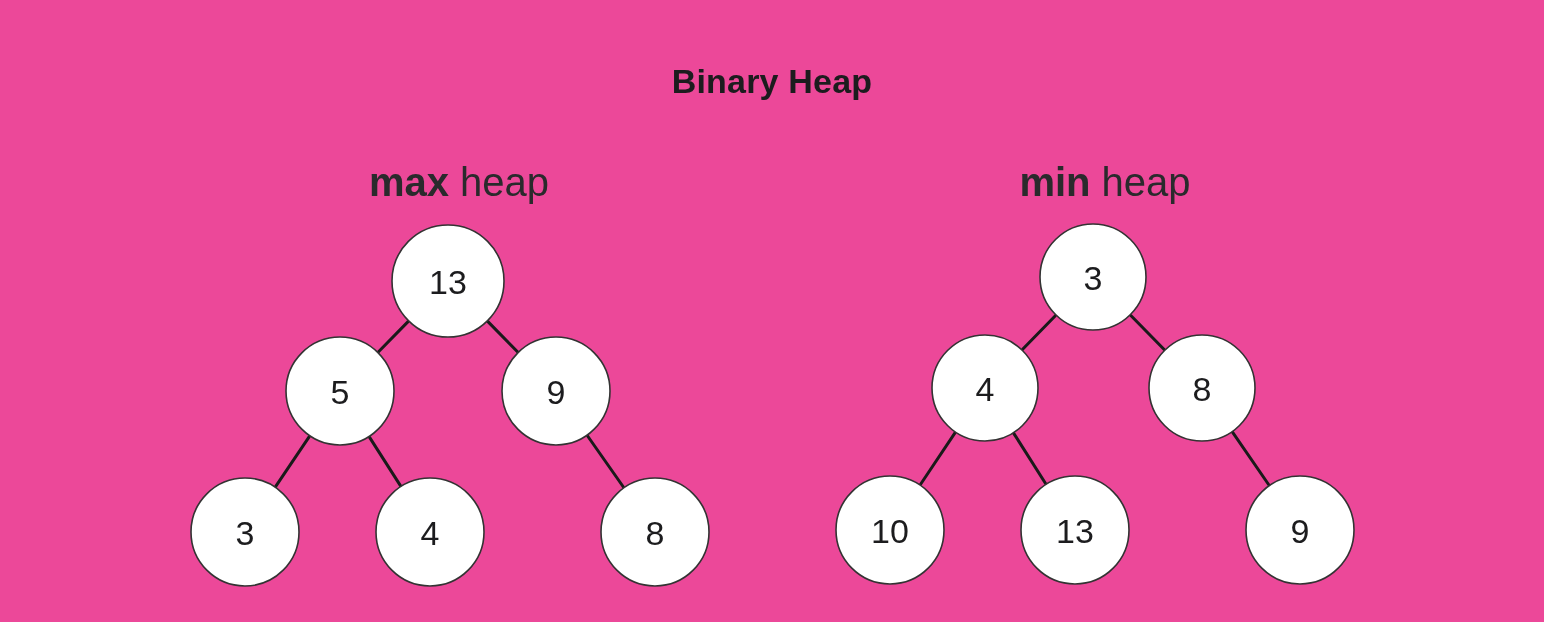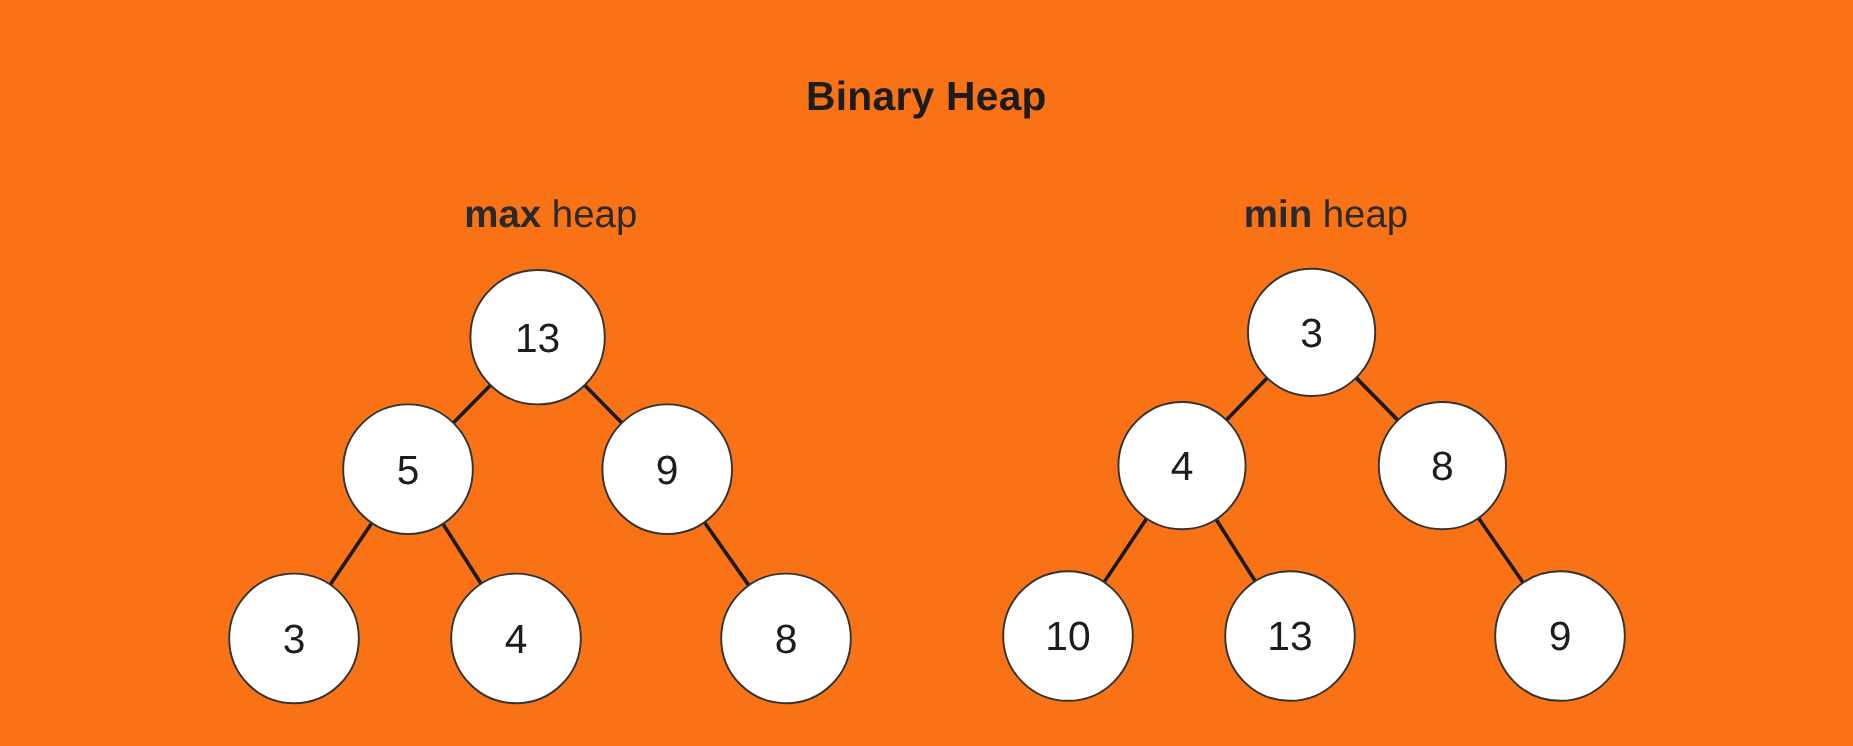--- a/index.html
+++ b/index.html
@@ -11,37 +11,37 @@
     width: 1544px;
     height: 622px;
     overflow: hidden;
     font-family: "Liberation Sans", sans-serif;
     color: #1c1c1e;
   }
   #figure {
     position: relative;
     width: 1544px;
     height: 622px;
-    background: #f97316;
+    background: #ec4899;
   }
   .title {
     position: absolute;
     left: 0;
     top: 62px;
     width: 1544px;
     text-align: center;
     font-size: 34px;
     font-weight: bold;
     letter-spacing: 0.2px;
     color: #1c1c1e;
   }
   .subtitle {
     position: absolute;
     top: 160px;
-    font-size: 32px;
+    font-size: 40px;
     font-weight: normal;
     color: #2a2a2c;
     white-space: nowrap;
     transform: translateX(-50%);
   }
   .subtitle .emph {
     font-weight: bold;
   }
   #sub-max { left: 459px; }
   #sub-min { left: 1105px; text-align: center; }

